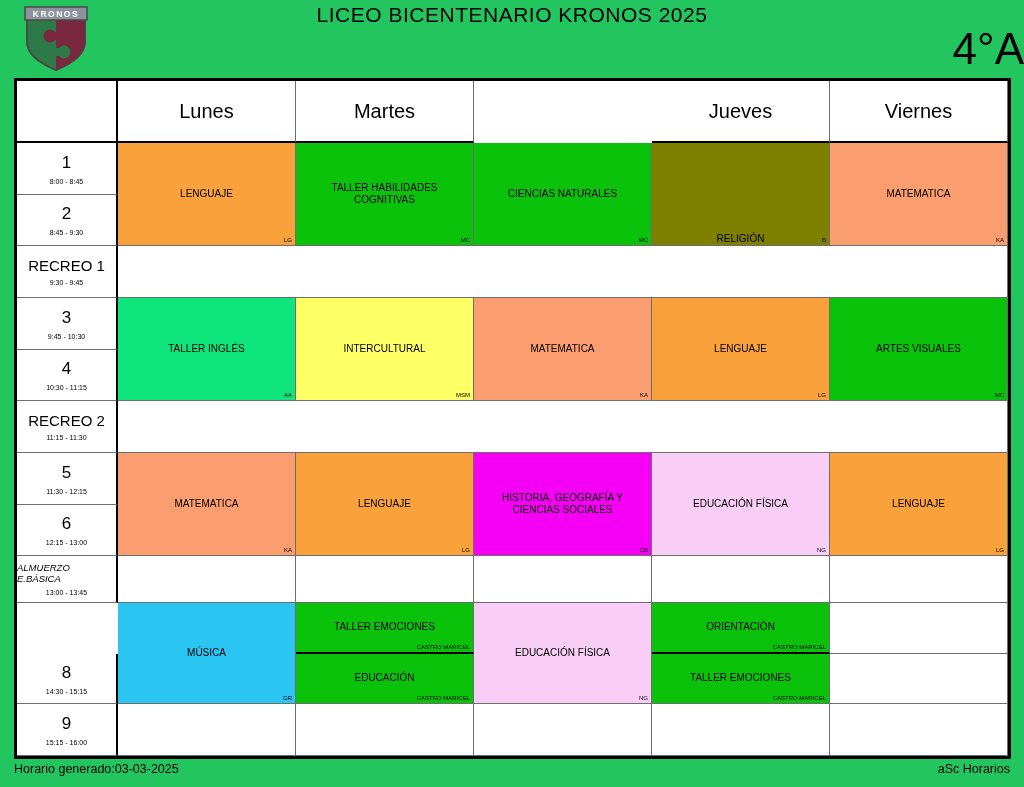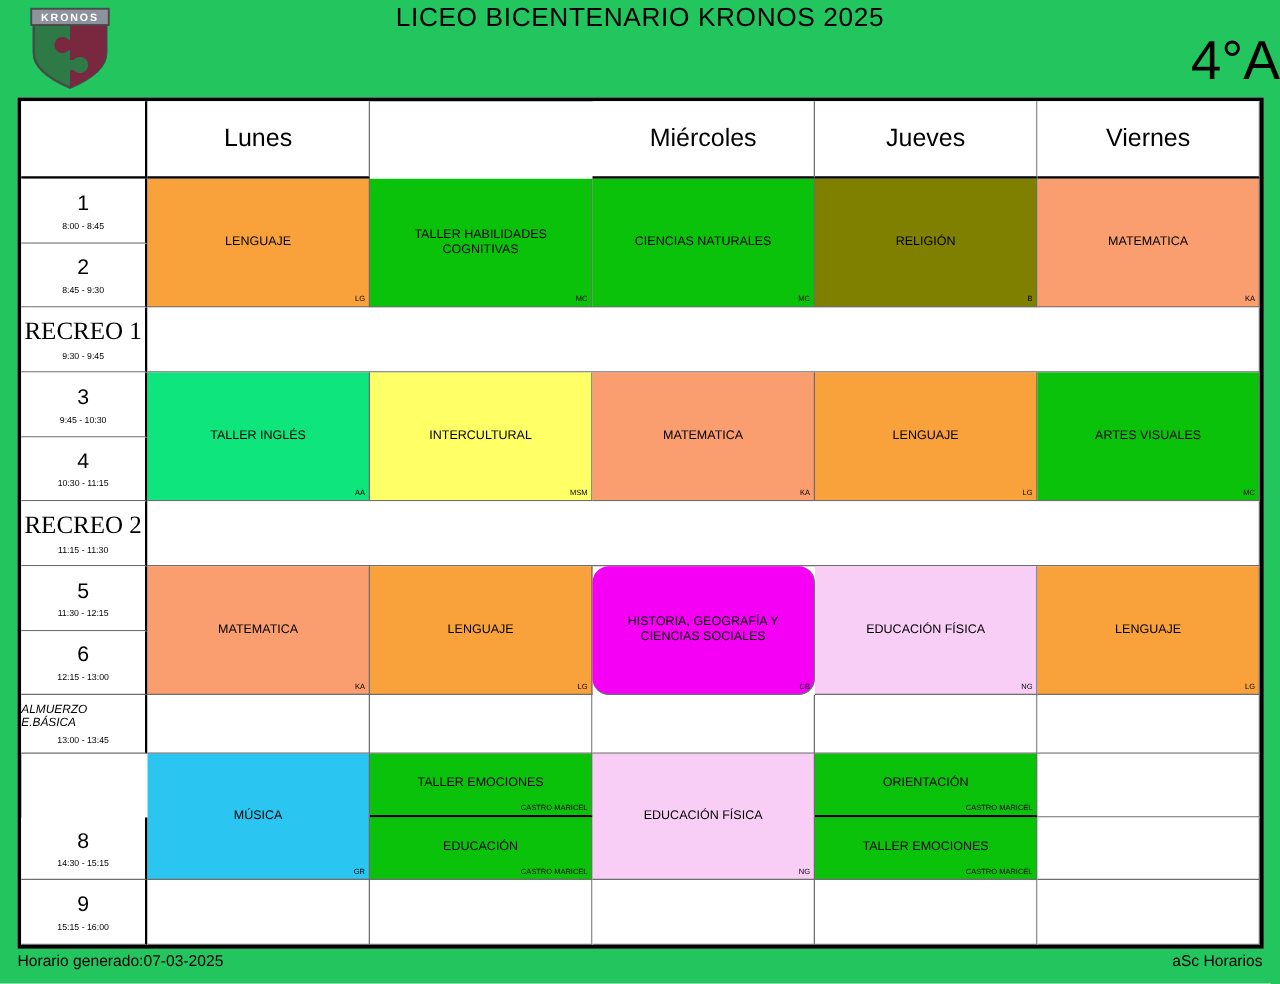--- a/index.html
+++ b/index.html
@@ -22,21 +22,21 @@
     border:3px solid #000; background:#fff; box-sizing:content-box;
   }
   .cell { position:relative; box-sizing:border-box;
           border-right:1px solid #6e6e6e; border-bottom:1px solid #6e6e6e; background:#fff; }
   .corner { border-right:2px solid #000; border-bottom:2px solid #000; }
   .dayhdr { border-bottom:2px solid #000; display:flex; align-items:center; justify-content:center;
             font-size:20px; }
   .leftcol { border-right:2px solid #000; display:flex; flex-direction:column;
              align-items:center; justify-content:center; }
   .pnum   { font-size:17px; }
-  .plabel { font-size:20px;font-family:Liberation Serif, serif; }
+  .plabel { font-size:15px; }
   .plabel-sm { font-size:9.5px;font-style:italic; }
   .ptime  { font-size:7px; margin-top:5px; }
   .subject { display:flex; align-items:center; justify-content:center; text-align:center; }
   .subj { font-size:10px; line-height:1.25; padding:0 10px; }
   .teach { position:absolute; right:3px; bottom:2px; font-size:6px; }
   .split-top { border-bottom:2px solid #000; }
   .lastcol { border-right:1px solid #6e6e6e; }
 
   
   .footer-left  { position:absolute; left:14px;  top:762px; font-size:12.5px; }
@@ -57,21 +57,21 @@
     <rect x="1" y="5" width="62" height="13" fill="#8d939c" stroke="#4a4a4a" stroke-width="1.5"></rect>
     <text x="32" y="15" text-anchor="middle" font-size="8.5" font-weight="bold" fill="#ffffff" letter-spacing="1.5">KRONOS</text>
   </svg>
   <div class="school-title">LICEO BICENTENARIO KRONOS 2025</div>
   <div class="class-title">4°A</div>
 
   <div class="timetable">
 
     <div class="cell corner" style="grid-area:1/1"></div>
     <div class="cell dayhdr" style="grid-area:1/2">Lunes</div>
-    <div class="cell dayhdr" style="grid-area:1/4">Miércoles</div>
+    <div class="cell dayhdr" style="grid-area:1/3">Martes</div>
     <div class="cell dayhdr" style="grid-area:1/5">Jueves</div>
     <div class="cell dayhdr lastcol" style="grid-area:1/6">Viernes</div>
 
     <div class="cell leftcol" style="grid-area:2/1">
       <span class="pnum">1</span>
       <span class="ptime">8:00 - 8:45</span>
     </div>
     <div class="cell leftcol" style="grid-area:3/1">
       <span class="pnum">2</span>
       <span class="ptime">8:45 - 9:30</span>
@@ -118,21 +118,21 @@
       <span class="teach">LG</span>
     </div>
     <div class="cell subject" style="grid-area: 2 / 3 / span 2; background-color: rgb(11, 194, 11);">
       <span class="subj">TALLER HABILIDADES COGNITIVAS</span>
       <span class="teach">MC</span>
     </div>
     <div class="cell subject" style="grid-area: 2 / 4 / span 2; background-color: rgb(11, 194, 11);">
       <span class="subj">CIENCIAS NATURALES</span>
       <span class="teach">MC</span>
     </div>
-    <div class="cell subject" style="grid-area: 2 / 5 / span 2; background-color: rgb(127, 127, 0);">
+    <div class="cell subject" style="grid-area: 2 / 5 / span 2; background-color: rgb(127, 127, 0); align-items: flex-end;">
       <span class="subj">RELIGIÓN</span>
       <span class="teach">B</span>
     </div>
     <div class="cell subject lastcol" style="grid-area: 2 / 6 / span 2; background-color: rgb(250, 157, 111);">
       <span class="subj">MATEMATICA</span>
       <span class="teach">KA</span>
     </div>
 
     <div class="cell lastcol" style="grid-area:4/2/auto/span 5"></div>
 
@@ -160,21 +160,21 @@
     <div class="cell lastcol" style="grid-area:7/2/auto/span 5"></div>
 
     <div class="cell subject" style="grid-area: 8 / 2 / span 2; background-color: rgb(250, 157, 111);">
       <span class="subj">MATEMATICA</span>
       <span class="teach">KA</span>
     </div>
     <div class="cell subject" style="grid-area: 8 / 3 / span 2; background-color: rgb(249, 162, 59);">
       <span class="subj">LENGUAJE</span>
       <span class="teach">LG</span>
     </div>
-    <div class="cell subject" style="grid-area: 8 / 4 / span 2; background-color: rgb(245, 0, 245); border-radius: 13px;">
+    <div class="cell subject" style="grid-area: 8 / 4 / span 2; background-color: rgb(245, 0, 245);">
       <span class="subj">HISTORIA, GEOGRAFÍA Y CIENCIAS SOCIALES</span>
       <span class="teach">CB</span>
     </div>
     <div class="cell subject" style="grid-area: 8 / 5 / span 2; background-color: rgb(249, 206, 246);">
       <span class="subj">EDUCACIÓN FÍSICA</span>
       <span class="teach">NG</span>
     </div>
     <div class="cell subject lastcol" style="grid-area: 8 / 6 / span 2; background-color: rgb(249, 162, 59);">
       <span class="subj">LENGUAJE</span>
       <span class="teach">LG</span>
@@ -213,15 +213,15 @@
     <div class="cell lastcol" style="grid-area:11/6"></div>
     <div class="cell lastcol" style="grid-area:12/6"></div>
 
     <div class="cell" style="grid-area:13/2"></div>
     <div class="cell" style="grid-area:13/3"></div>
     <div class="cell" style="grid-area:13/4"></div>
     <div class="cell" style="grid-area:13/5"></div>
     <div class="cell lastcol" style="grid-area:13/6"></div>
   </div>
 
-  <div class="footer-left">Horario generado:07-03-2025</div>
+  <div class="footer-left">Horario generado:03-03-2025</div>
   <div class="footer-right">aSc Horarios</div>
 </div>
 
 </body></html>

